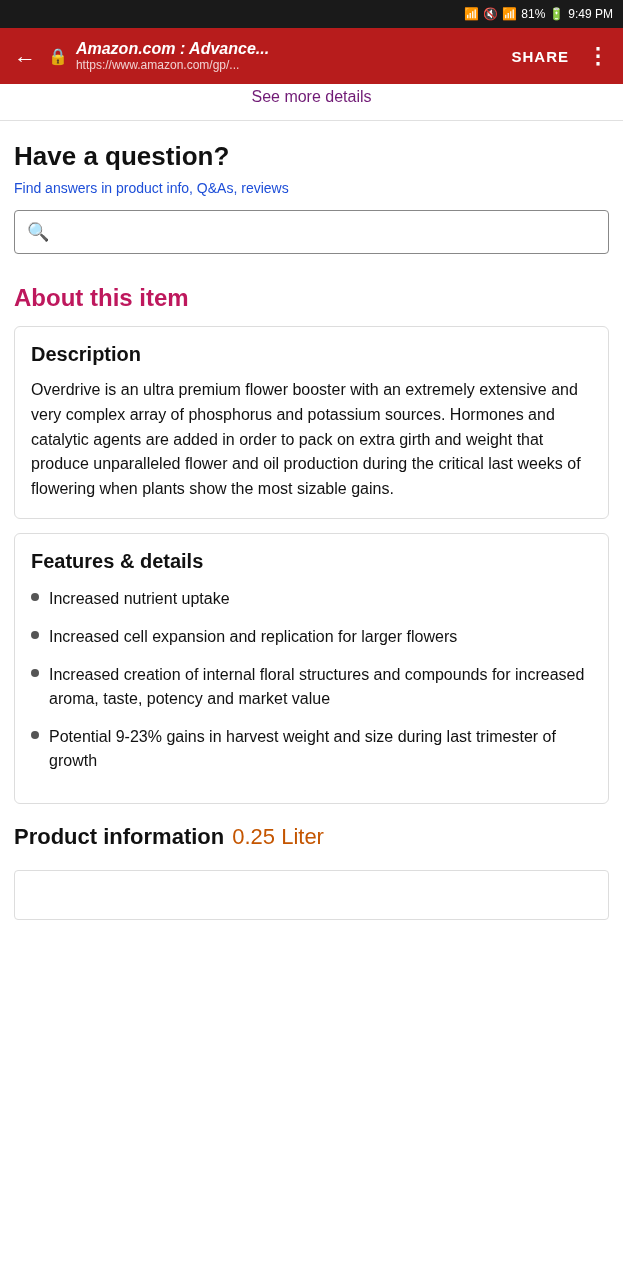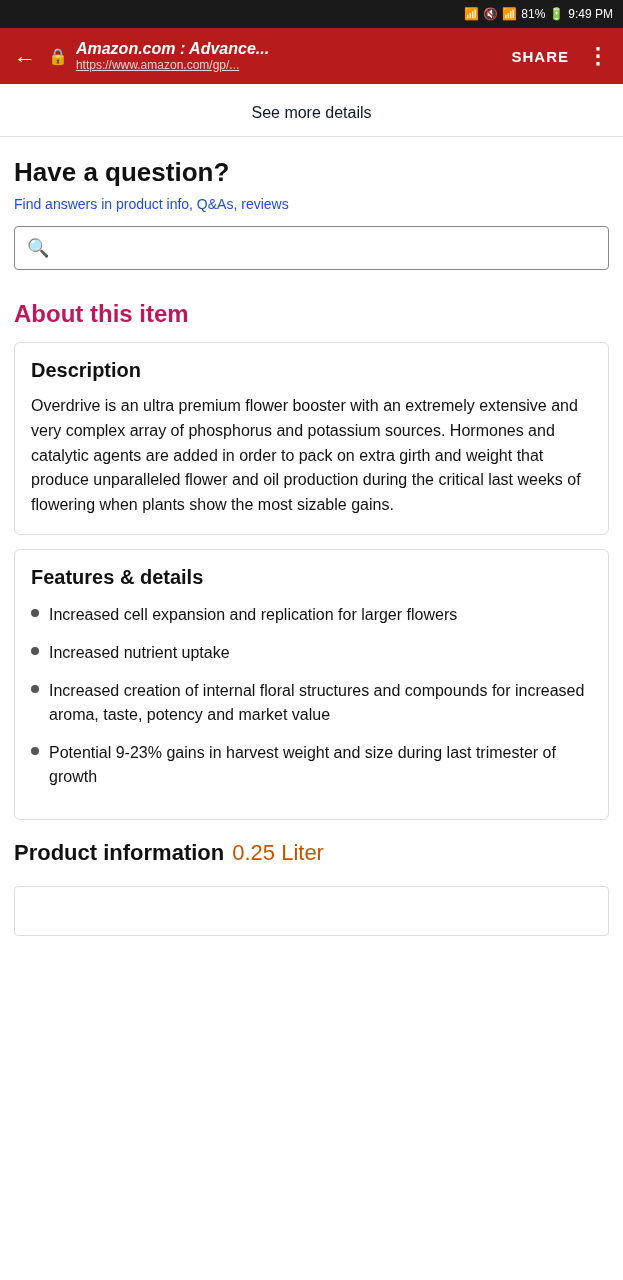--- a/index.html
+++ b/index.html
@@ -56,21 +56,20 @@
     }
     .toolbar-title {
       color: #fff;
       font-size: 16px;
       font-style: italic;
       font-weight: bold;
     }
     .toolbar-url {
       color: rgba(255,255,255,0.8);
       font-size: 12px;
-      text-decoration: underline;
     }
     .toolbar-share {
       color: #fff;
       font-size: 15px;
       font-weight: bold;
       letter-spacing: 1px;
       padding: 4px 6px;
       cursor: pointer;
     }
     .toolbar-more {
@@ -83,22 +82,22 @@
 
     
     .content {
       padding: 0;
     }
 
     
     .see-more-strip {
       border-bottom: 1px solid #e0e0e0;
       text-align: center;
-      padding: 20px 0 14px;
-      color: #0f172a;
+      padding: 4px 0 14px;
+      color: #701a75;
       font-size: 16px;
     }
 
     
     .question-section {
       padding: 20px 14px 10px;
     }
     .question-title {
       font-size: 26px;
       font-weight: bold;
@@ -267,25 +266,25 @@
     <div class="card">
       <div class="card-title">Description</div>
       <div class="card-body">Overdrive is an ultra premium flower booster with an extremely extensive and very complex array of phosphorus and potassium sources. Hormones and catalytic agents are added in order to pack on extra girth and weight that produce unparalleled flower and oil production during the critical last weeks of flowering when plants show the most sizable gains.</div>
     </div>
 
     <div class="features-card">
       <div class="features-title">Features &amp; details</div>
       <ul class="features-list">
         <li>
           <span class="bullet"></span>
-          <span>Increased cell expansion and replication for larger flowers</span>
+          <span>Increased nutrient uptake</span>
         </li>
         <li>
           <span class="bullet"></span>
-          <span>Increased nutrient uptake</span>
+          <span>Increased cell expansion and replication for larger flowers</span>
         </li>
         <li>
           <span class="bullet"></span>
           <span>Increased creation of internal floral structures and compounds for increased aroma, taste, potency and market value</span>
         </li>
         <li>
           <span class="bullet"></span>
           <span>Potential 9-23% gains in harvest weight and size during last trimester of growth</span>
         </li>
       </ul>

